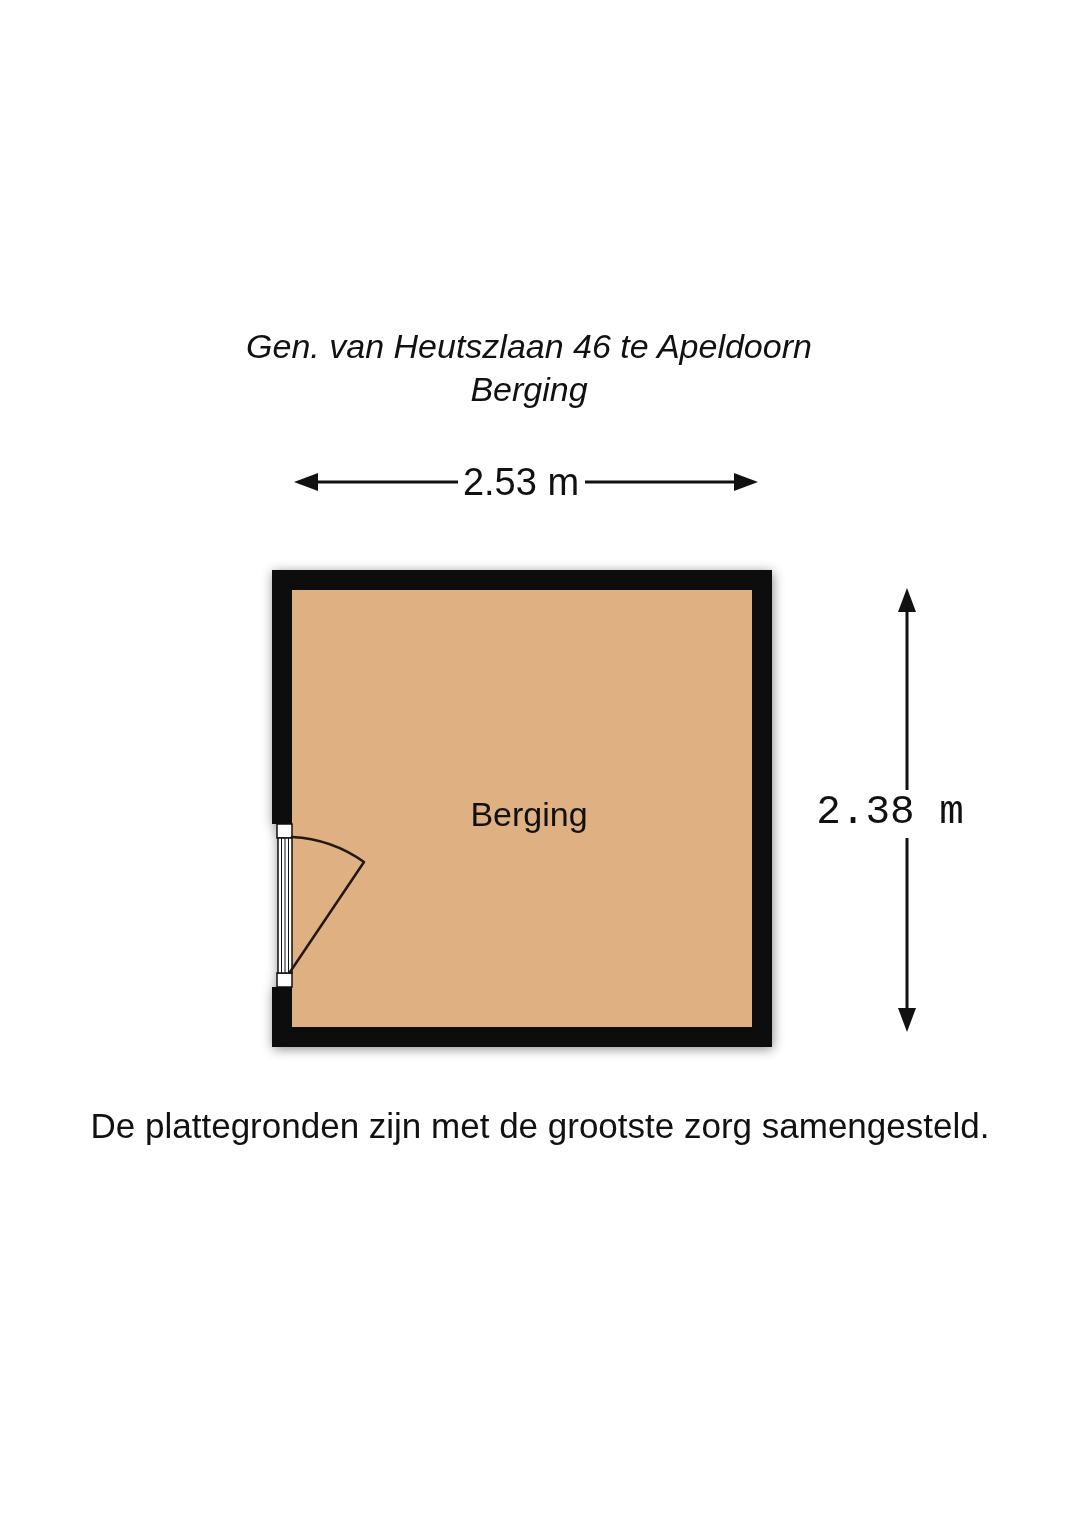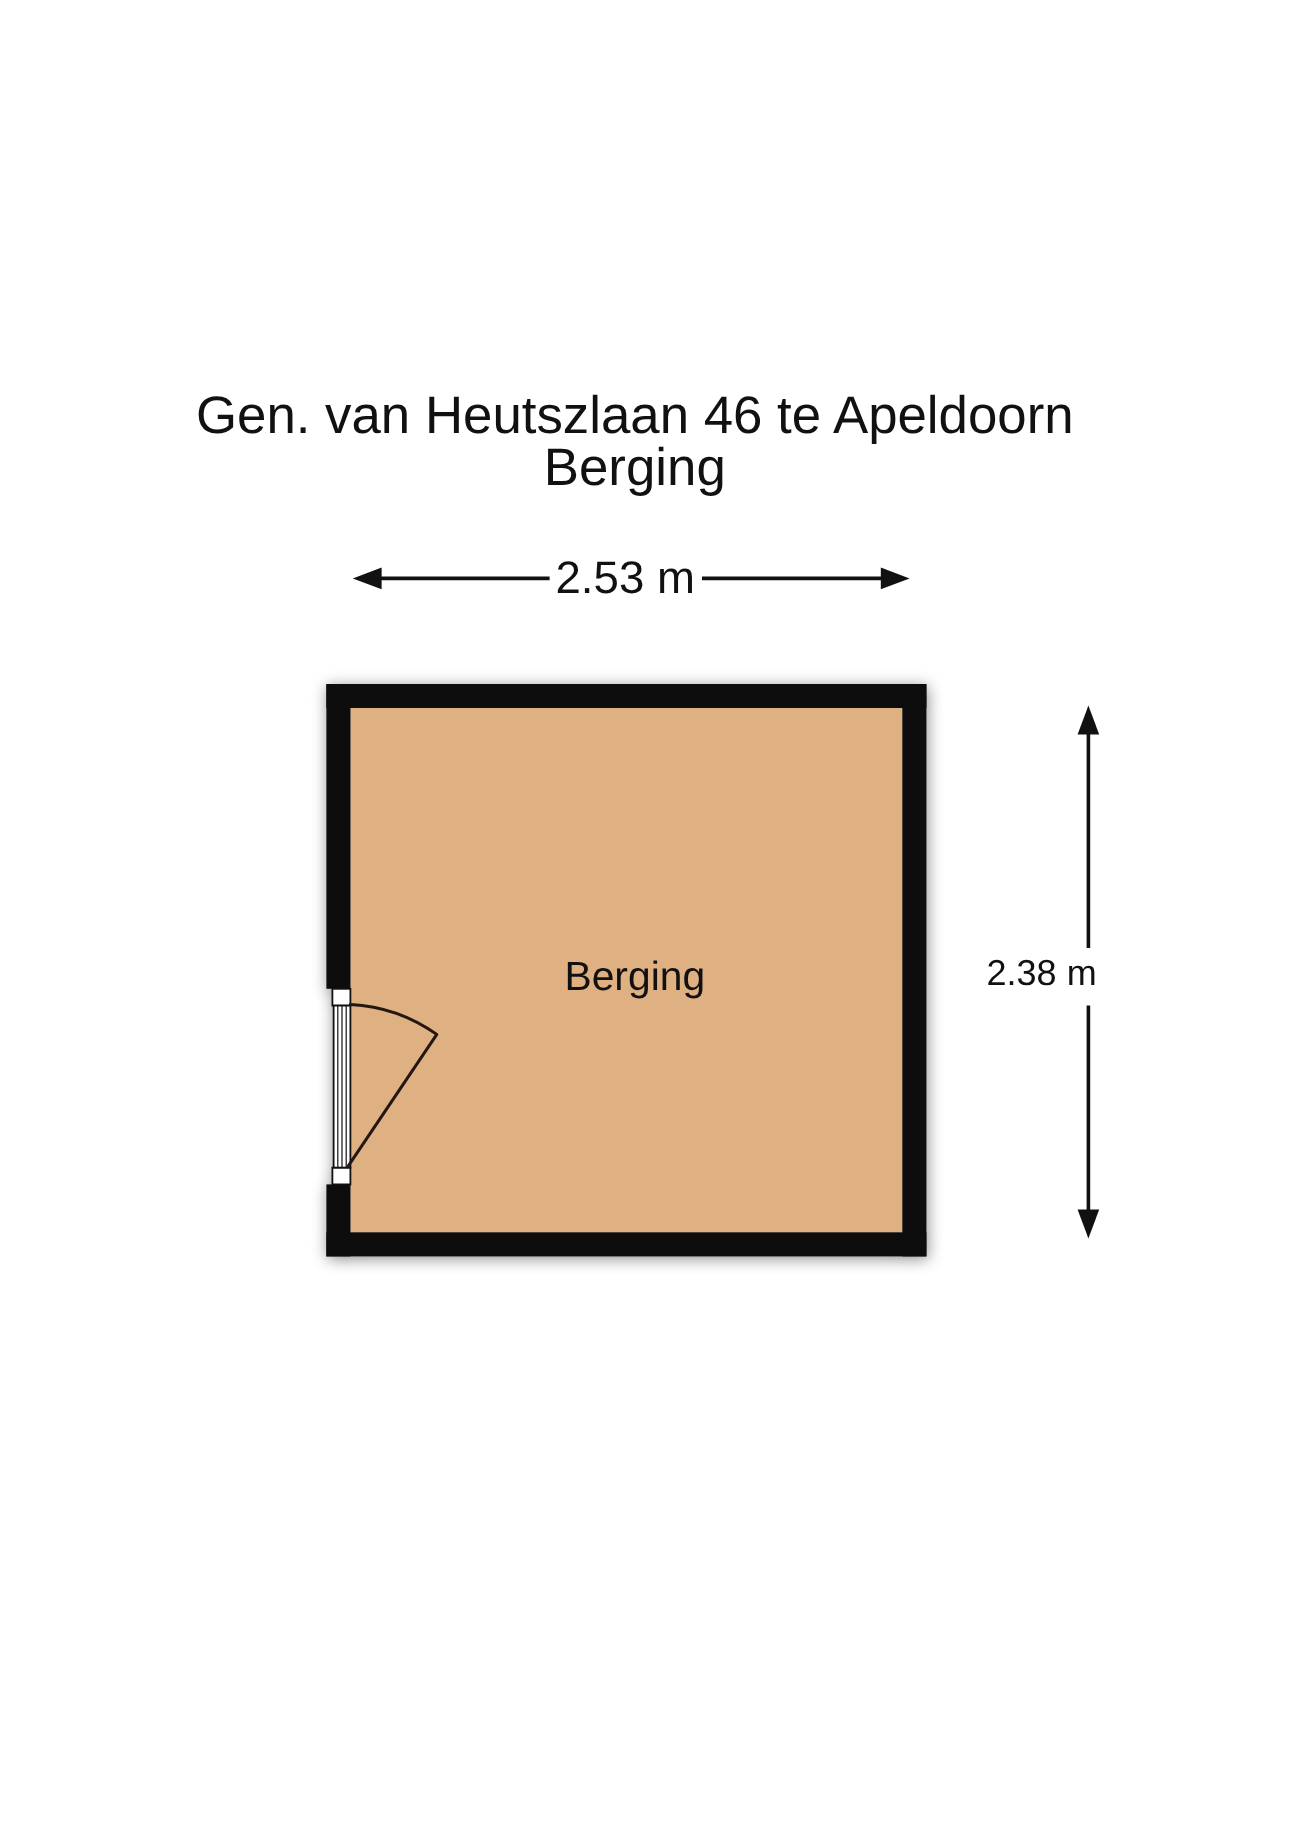--- a/index.html
+++ b/index.html
@@ -15,45 +15,47 @@
     font-family: "Liberation Sans", sans-serif;
     color: #111111;
   }
   .abs { position: absolute; }
   .center-text { text-align: center; }
 
   .plan-title {
     left: 0;
     top: 325px;
     width: 1058px;
-    font-size: 44px;
+    font-size: 34px;
     line-height: 43px;
+    font-style: italic;
   }
   .plan-svg {
     left: 0;
     top: 0;
     width: 1080px;
     height: 1526px;
   }
   .shadowed {
     filter: drop-shadow(1px 2px 6px rgba(0,0,0,0.45));
   }
   .dim-label-h {
     left: 321px;
     top: 464px;
     width: 400px;
     font-size: 38px;
     line-height: 36px;
   }
   .dim-label-v {
-    left: 718px;
+    left: 740px;
     top: 794px;
     width: 300px;
-    font-size: 30px;
+    font-size: 41px;
     line-height: 36px;
+    font-family: Liberation Mono, monospace;
   }
   .room-label {
     left: 329px;
     top: 793px;
     width: 400px;
     font-size: 34px;
     line-height: 42px;
   }
   .disclaimer {
     left: 0;
@@ -115,13 +117,14 @@
 
 <div class="abs dim-label-h center-text">2.53 m</div>
 
 <div class="abs dim-label-v center-text">2.38 m</div>
 
 <div class="abs room-label center-text">
   <div>Berging</div>
 </div>
 
 <div class="abs disclaimer center-text">
+  <div>De plattegronden zijn met de grootste zorg samengesteld.</div>
 </div>
 
 </body></html>

